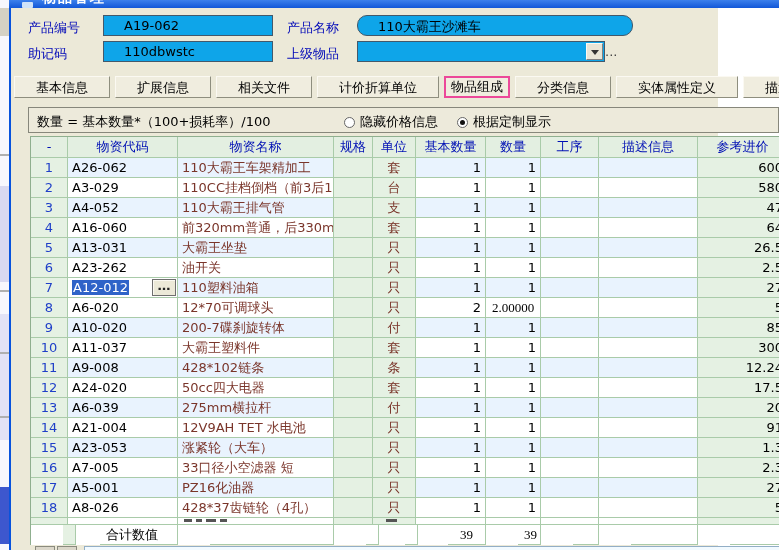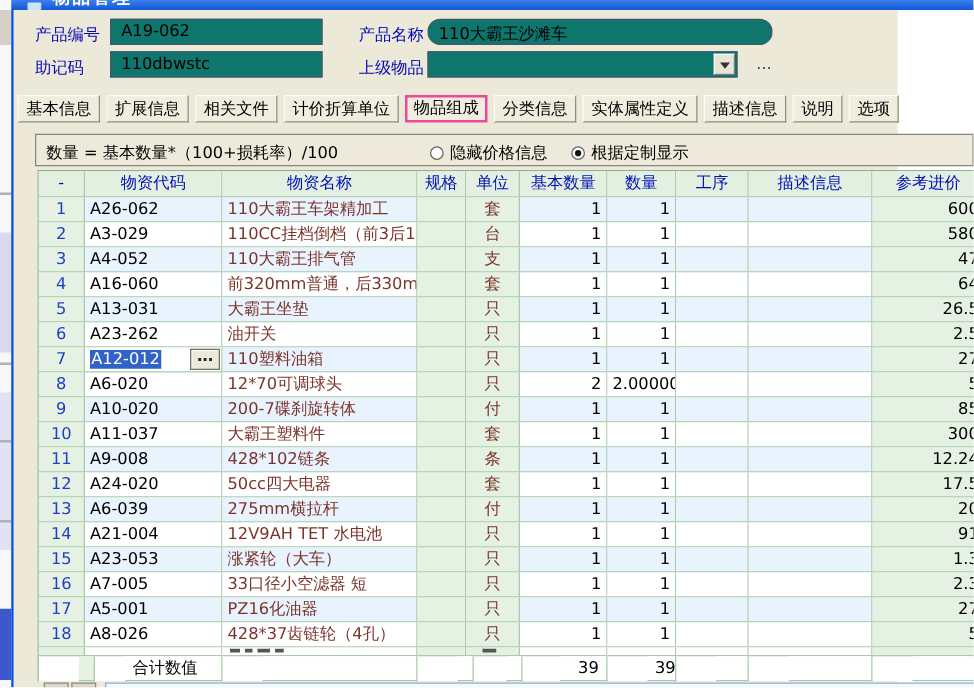--- a/index.html
+++ b/index.html
@@ -16,35 +16,35 @@
     position: absolute; left: 9px; top: 0; width: 770px; height: 8px;
     background: linear-gradient(180deg, #3C80EC 0%, #1257D8 100%); overflow: hidden;
   }
   .ticon { position: absolute; left: 13px; top: 2px; width: 11px; height: 6px; background: #CFE2F8; border-radius: 1px; }
   .ttext { position: absolute; left: 33px; top: -11px; font-size: 14px; font-weight: bold; color: #fff; letter-spacing: 2px; white-space: nowrap; }
   .frame-left { position: absolute; left: 9px; top: 8px; width: 2px; height: 542px; background: #0853DD; }
   .panel { position: absolute; left: 11px; top: 8px; width: 707px; height: 542px; background: #ECE9D8; }
   
   .fld-label { position: absolute; font-size: 13px; color: #0008B8; white-space: nowrap; }
   .input {
-    position: absolute; height: 21px; background: #0f766e; border: 1px solid #43596B;
-    font-size: 13px; color: #000; padding: 2px 8px; white-space: nowrap; overflow: hidden;
+    position: absolute; height: 21px; background: #0ea5e9; border: 1px solid #43596B;
+    font-size: 13px; color: #000; padding: 2px 20px; white-space: nowrap; overflow: hidden; margin-left: 15px;
   }
   .combo { padding-right: 20px; }
   .arrow-btn {
     position: absolute; right: 1px; top: 1px; width: 17px; height: 17px; background: #E9E5D6;
     border: 1px solid #FBF9F2; border-right-color: #808080; border-bottom-color: #808080;
     display: flex; align-items: flex-start; justify-content: center;
   }
   .arrow-glyph { width: 0; height: 0; border: 4px solid transparent; border-top: 5px solid #333; margin-top: 6px; }
   .more-dots { position: absolute; font-size: 13px; color: #444; }
   
   .tabbar { position: absolute; left: 3px; top: 68px; display: flex; gap: 5px; }
   .tab {
-    padding: 0 6px; height: 22px; line-height: 22px; font-size: 13px; color: #000;
+    padding: 0 21px; height: 22px; line-height: 22px; font-size: 13px; color: #000;
     background: #F0EDDF; border: 1px solid; border-color: #FBF9F2 #8E8E7E #8E8E7E #FBF9F2; white-space: nowrap;
   }
   .tab.active { border: 2px solid #ec4899; line-height: 18px; padding: 0 5px; }
   
   .optbar { position: absolute; left: 17px; top: 99px; width: 751px; height: 26px; background: #EDEADB; border: 1px solid #87877B; }
   .formula { position: absolute; left: 8px; top: 5px; font-size: 13px; color: #000; white-space: nowrap; }
   .radio-group { position: absolute; top: 5px; display: flex; align-items: center; font-size: 13px; color: #000; white-space: nowrap; }
   #radio1 { left: 315px; } #radio2 { left: 428px; }
   .rcircle { width: 11px; height: 11px; border-radius: 50%; background: #fff; border: 1px solid #666; margin-right: 5px; position: relative; }
   .radio-group.on .rcircle::after { content: ''; position: absolute; left: 2px; top: 2px; width: 5px; height: 5px; border-radius: 50%; background: #111; }
@@ -55,21 +55,21 @@
     height: 20px; line-height: 19px; border-right: 1px solid #A9CBA9; border-bottom: 1px solid #A9CBA9;
     font-size: 13px; color: #000; overflow: hidden; white-space: nowrap; padding: 0 4px; background: #fff;
   }
   .hdr .gcell { background: #E3EFE1; color: #0010B4; text-align: center; height: 21px; line-height: 20px; }
   .g-green { background: #E5F1E3; }
   .alt .g-data { background: #E9F3FE; }
   .g-num { color: #1F3FC8; text-align: center; }
   .g-name, .g-unitc { color: #7A352A; }
   .g-unitc { text-align: center; }
   .g-right { text-align: right; }
-  .g-left { text-align: right; }
+  .g-left { text-align: center; font-family: Liberation Serif, serif; }
   .edit-cell { position: relative; background: #fff !important; }
   .sel-text { background: #2F63C8; color: #fff; padding: 0 1px; }
   .ellipsis-btn {
     position: absolute; right: 1px; top: 1px; width: 24px; height: 17px; background: #ECE9D8;
     border: 1px solid #6F6F6F; box-shadow: inset 1px 1px 0 #FBF9F2;
     font-size: 13px; line-height: 11px; text-align: center; font-weight: bold; color: #222;
   }
   .sliver .gcell { height: 7px; }
   .mark { display: inline-block; height: 3px; background: #555; margin: 1px 2px 0 2px; vertical-align: top; }
   .total .gcell { padding: 0 6px; margin-left: 32px; }

